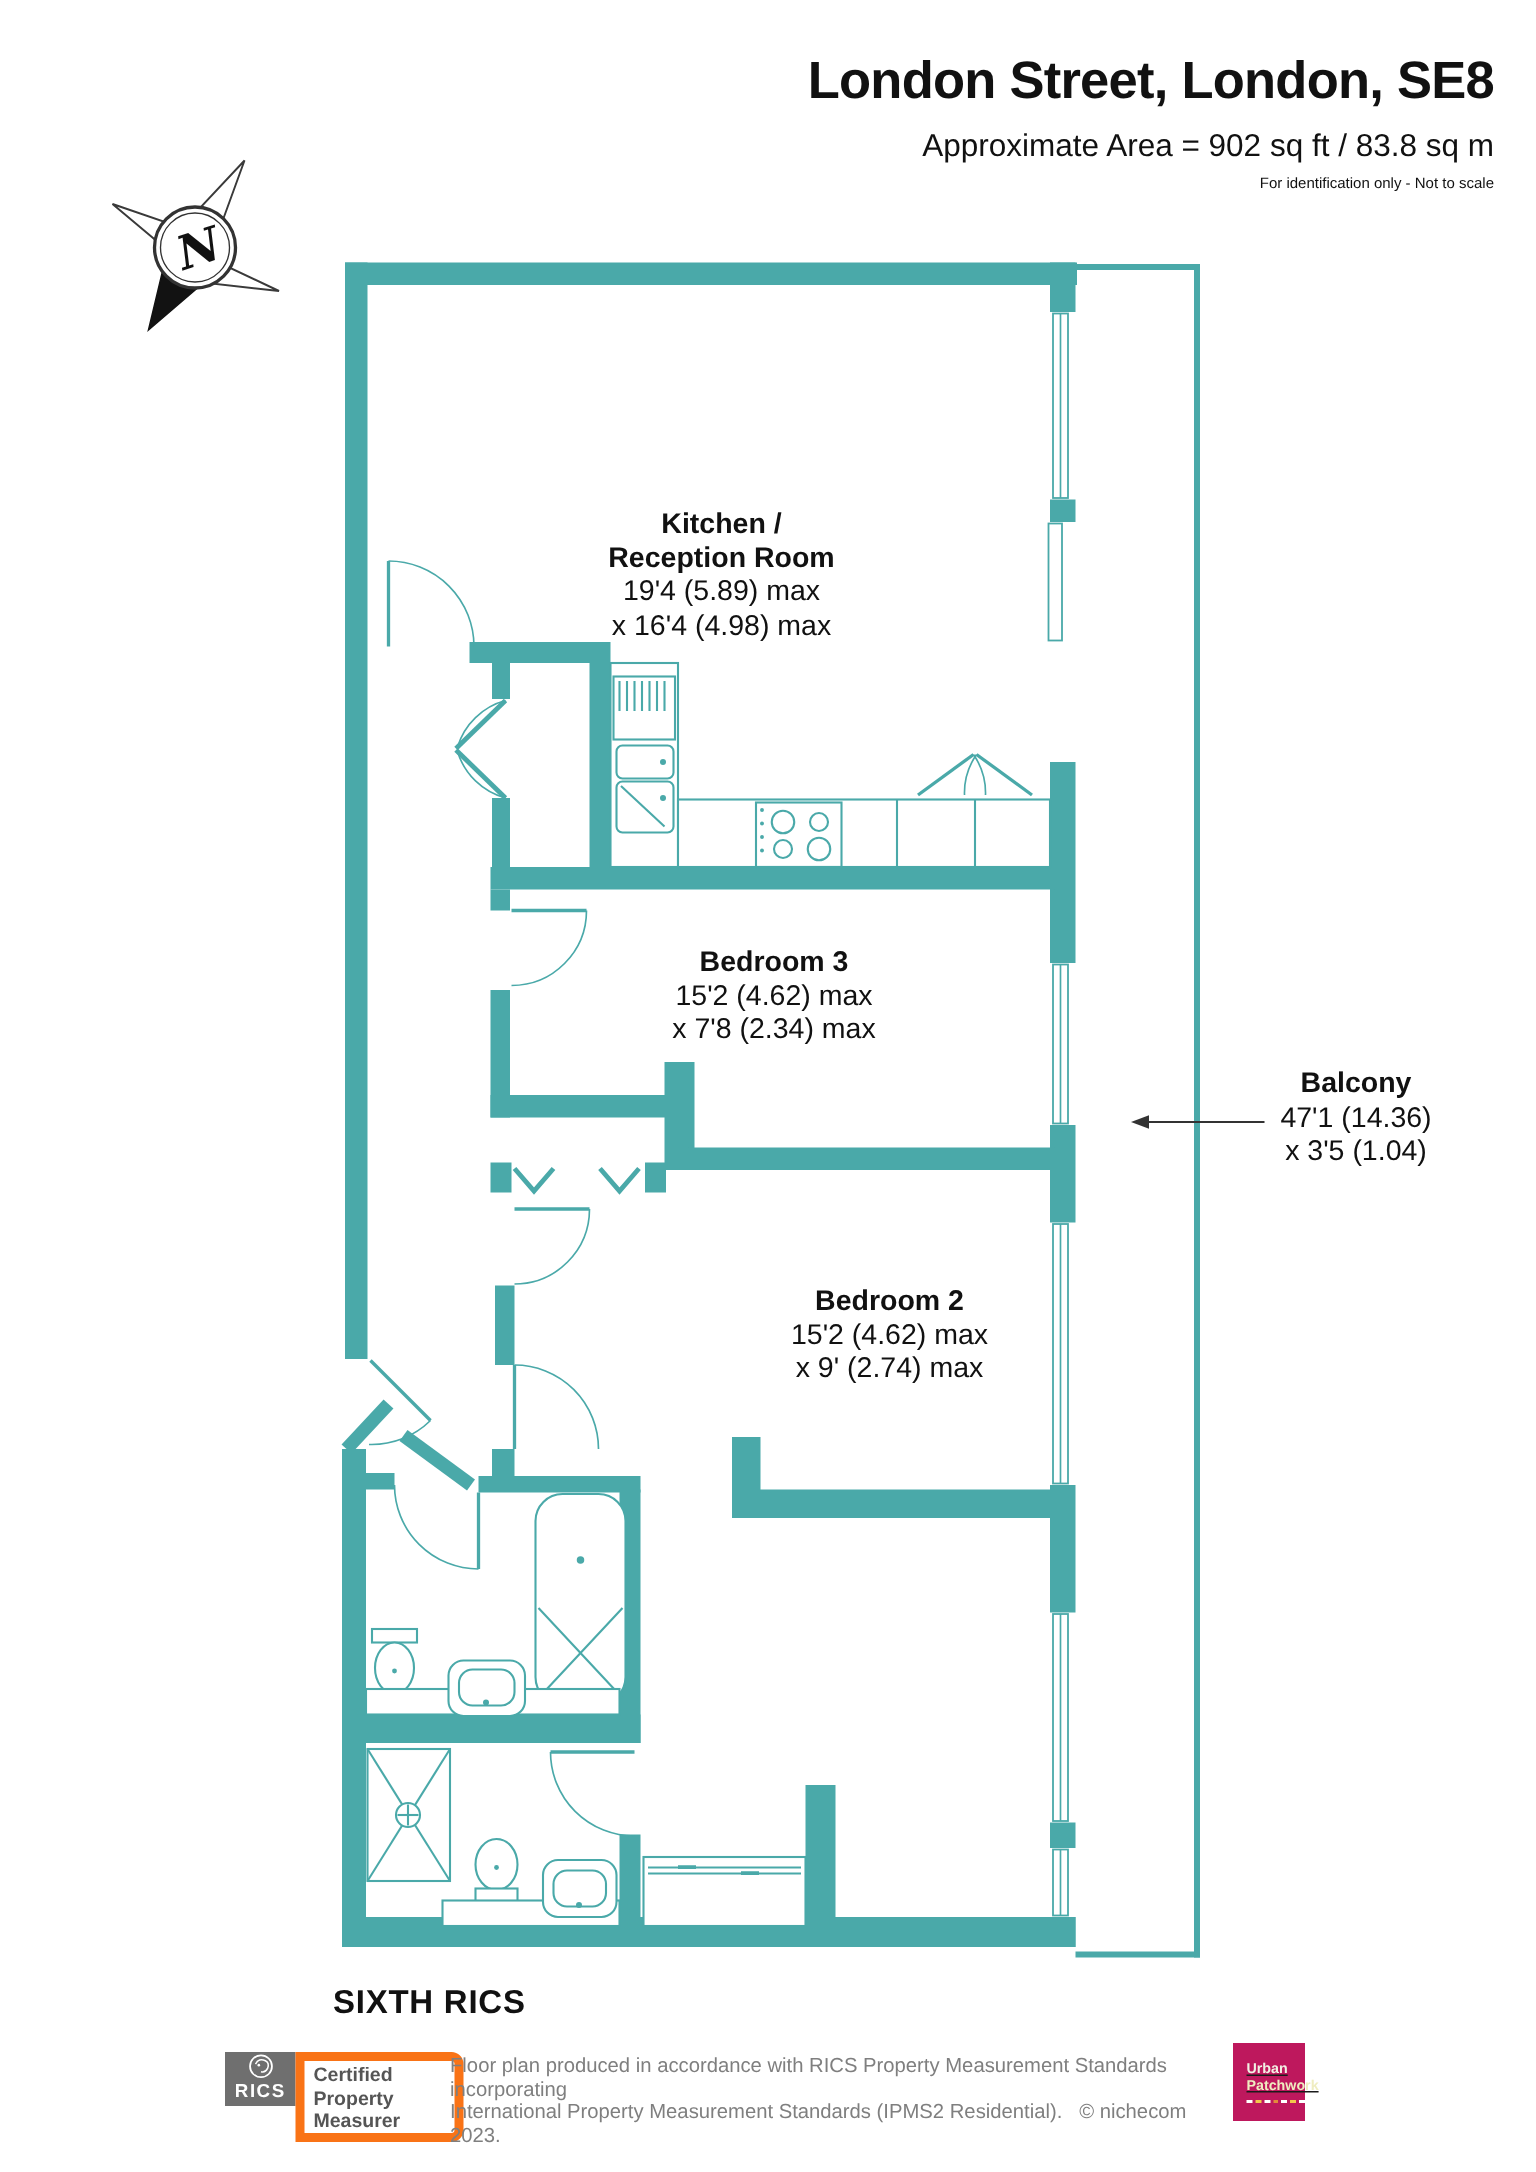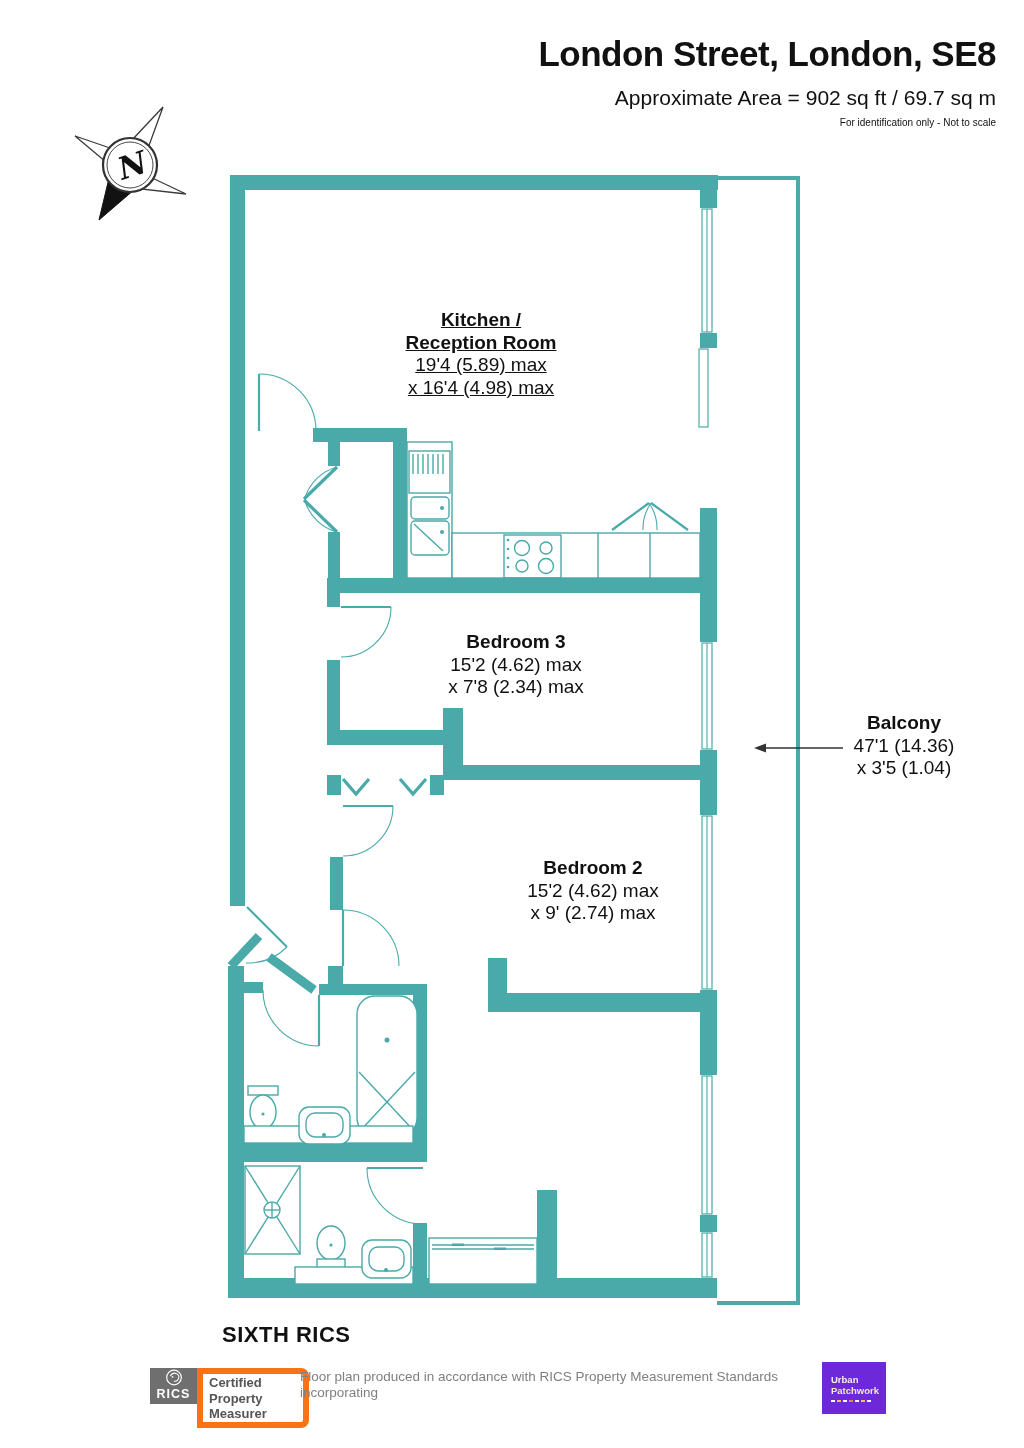--- a/index.html
+++ b/index.html
@@ -39,35 +39,35 @@
 
   
   #footer{position:absolute;left:150px;top:1362px;width:740px;}
   .rics-sq{position:absolute;left:0;top:6px;width:47px;height:36px;background:#6F6F6F;
            display:flex;flex-direction:column;align-items:center;justify-content:flex-end;}
   .rics-word{color:#fff;font-size:12.5px;font-weight:bold;letter-spacing:1px;margin-bottom:3px;}
   .cert-box{position:absolute;left:47px;top:6px;width:88px;height:46px;border:6px solid #f97316;
             border-radius:0 8px 8px 0;padding:1px 6px;background:#fff;}
   .cert-box div{font-size:13px;font-weight:bold;color:#555;line-height:15.5px;}
   .footer-text{position:absolute;left:150px;top:7px;width:520px;color:#7F7F7F;font-size:13.5px;line-height:15.5px;}
-  .up-logo{position:absolute;left:672px;top:0;width:64px;height:52px;background:#6d28d9;
-           padding:0;}
+  .up-logo{position:absolute;left:672px;top:0;width:48px;height:52px;background:#be185d;
+           padding:0;text-decoration:underline;}
   .up-l1{color:#F2F1E4;font-size:9.5px;font-weight:bold;margin:13px 0 0 9px;line-height:10px;}
   .up-l2{color:#EFEDC0;font-size:9.5px;font-weight:bold;margin:1px 0 0 9px;line-height:10px;}
   .up-dashes{display:flex;gap:2px;margin:4px 0 0 9px;}
   .up-dashes span{display:block;width:4px;height:2px;}
 </style>
 </head>
 <body>
 
 <div id="page">
 
   <div id="header">
     <div class="title">London Street, London, SE8</div>
-    <div class="subtitle">Approximate Area = 902 sq ft / 69.7 sq m</div>
+    <div class="subtitle">Approximate Area = 902 sq ft / 83.8 sq m</div>
     <div class="note">For identification only - Not to scale</div>
   </div>
 
   <svg id="compass" style="position:absolute;left:72px;top:103px;" width="120" height="122" viewBox="0 0 120 122">
     <path class="compass-line" d="M91,4 L60,37 L75,48 Z"></path>
     <path class="compass-line" d="M3,33 L41,46 L34,59 Z"></path>
     <path class="compass-line" d="M114,91 L76,73 L69,86 Z"></path>
     <path class="compass-black" d="M27,117 L38,71 L63,86 Z"></path>
     <circle cx="58" cy="62" r="27" fill="#ffffff" stroke="#333" stroke-width="2.2"></circle>
     <circle cx="58" cy="62" r="23" fill="none" stroke="#333" stroke-width="0.9"></circle>
@@ -269,21 +269,21 @@
       <rect class="fxd" x="452" y="1243.5" width="12" height="2.5"></rect>
       <rect class="fxd" x="494" y="1247.5" width="12" height="2.5"></rect>
     </g>
 
     <g>
       <line class="blkline" x1="843" y1="748" x2="764" y2="748"></line>
       <polygon class="blkfill" points="754,748 766,743.5 766,752.5"></polygon>
     </g>
   </svg>
 
-  <div class="room-label" style="left:481px;top:309px;text-decoration:underline;">
+  <div class="room-label" style="left:481px;top:339px;">
     <div class="rn">Kitchen /</div>
     <div class="rn">Reception Room</div>
     <div>19'4 (5.89) max</div>
     <div>x 16'4 (4.98) max</div>
   </div>
 
   <div class="room-label" style="left:516px;top:631px;">
     <div class="rn">Bedroom 3</div>
     <div>15'2 (4.62) max</div>
     <div>x 7'8 (2.34) max</div>
@@ -313,20 +313,21 @@
       </svg>
       <div class="rics-word">RICS</div>
     </div>
     <div class="cert-box">
       <div>Certified</div>
       <div>Property</div>
       <div>Measurer</div>
     </div>
     <div class="footer-text">
       <div>Floor plan produced in accordance with RICS Property Measurement Standards incorporating</div>
+      <div>International Property Measurement Standards (IPMS2 Residential).&nbsp;&nbsp; © nichecom 2023.</div>
     </div>
     <div class="up-logo">
       <div class="up-l1">Urban</div>
       <div class="up-l2">Patchwork</div>
       <div class="up-dashes">
         <span style="background:#ffffff"></span>
           <span style="background:#F2C84B"></span>
           <span style="background:#ffffff"></span>
         <span style="background:#E2893B"></span>
           <span style="background:#ffffff"></span>

